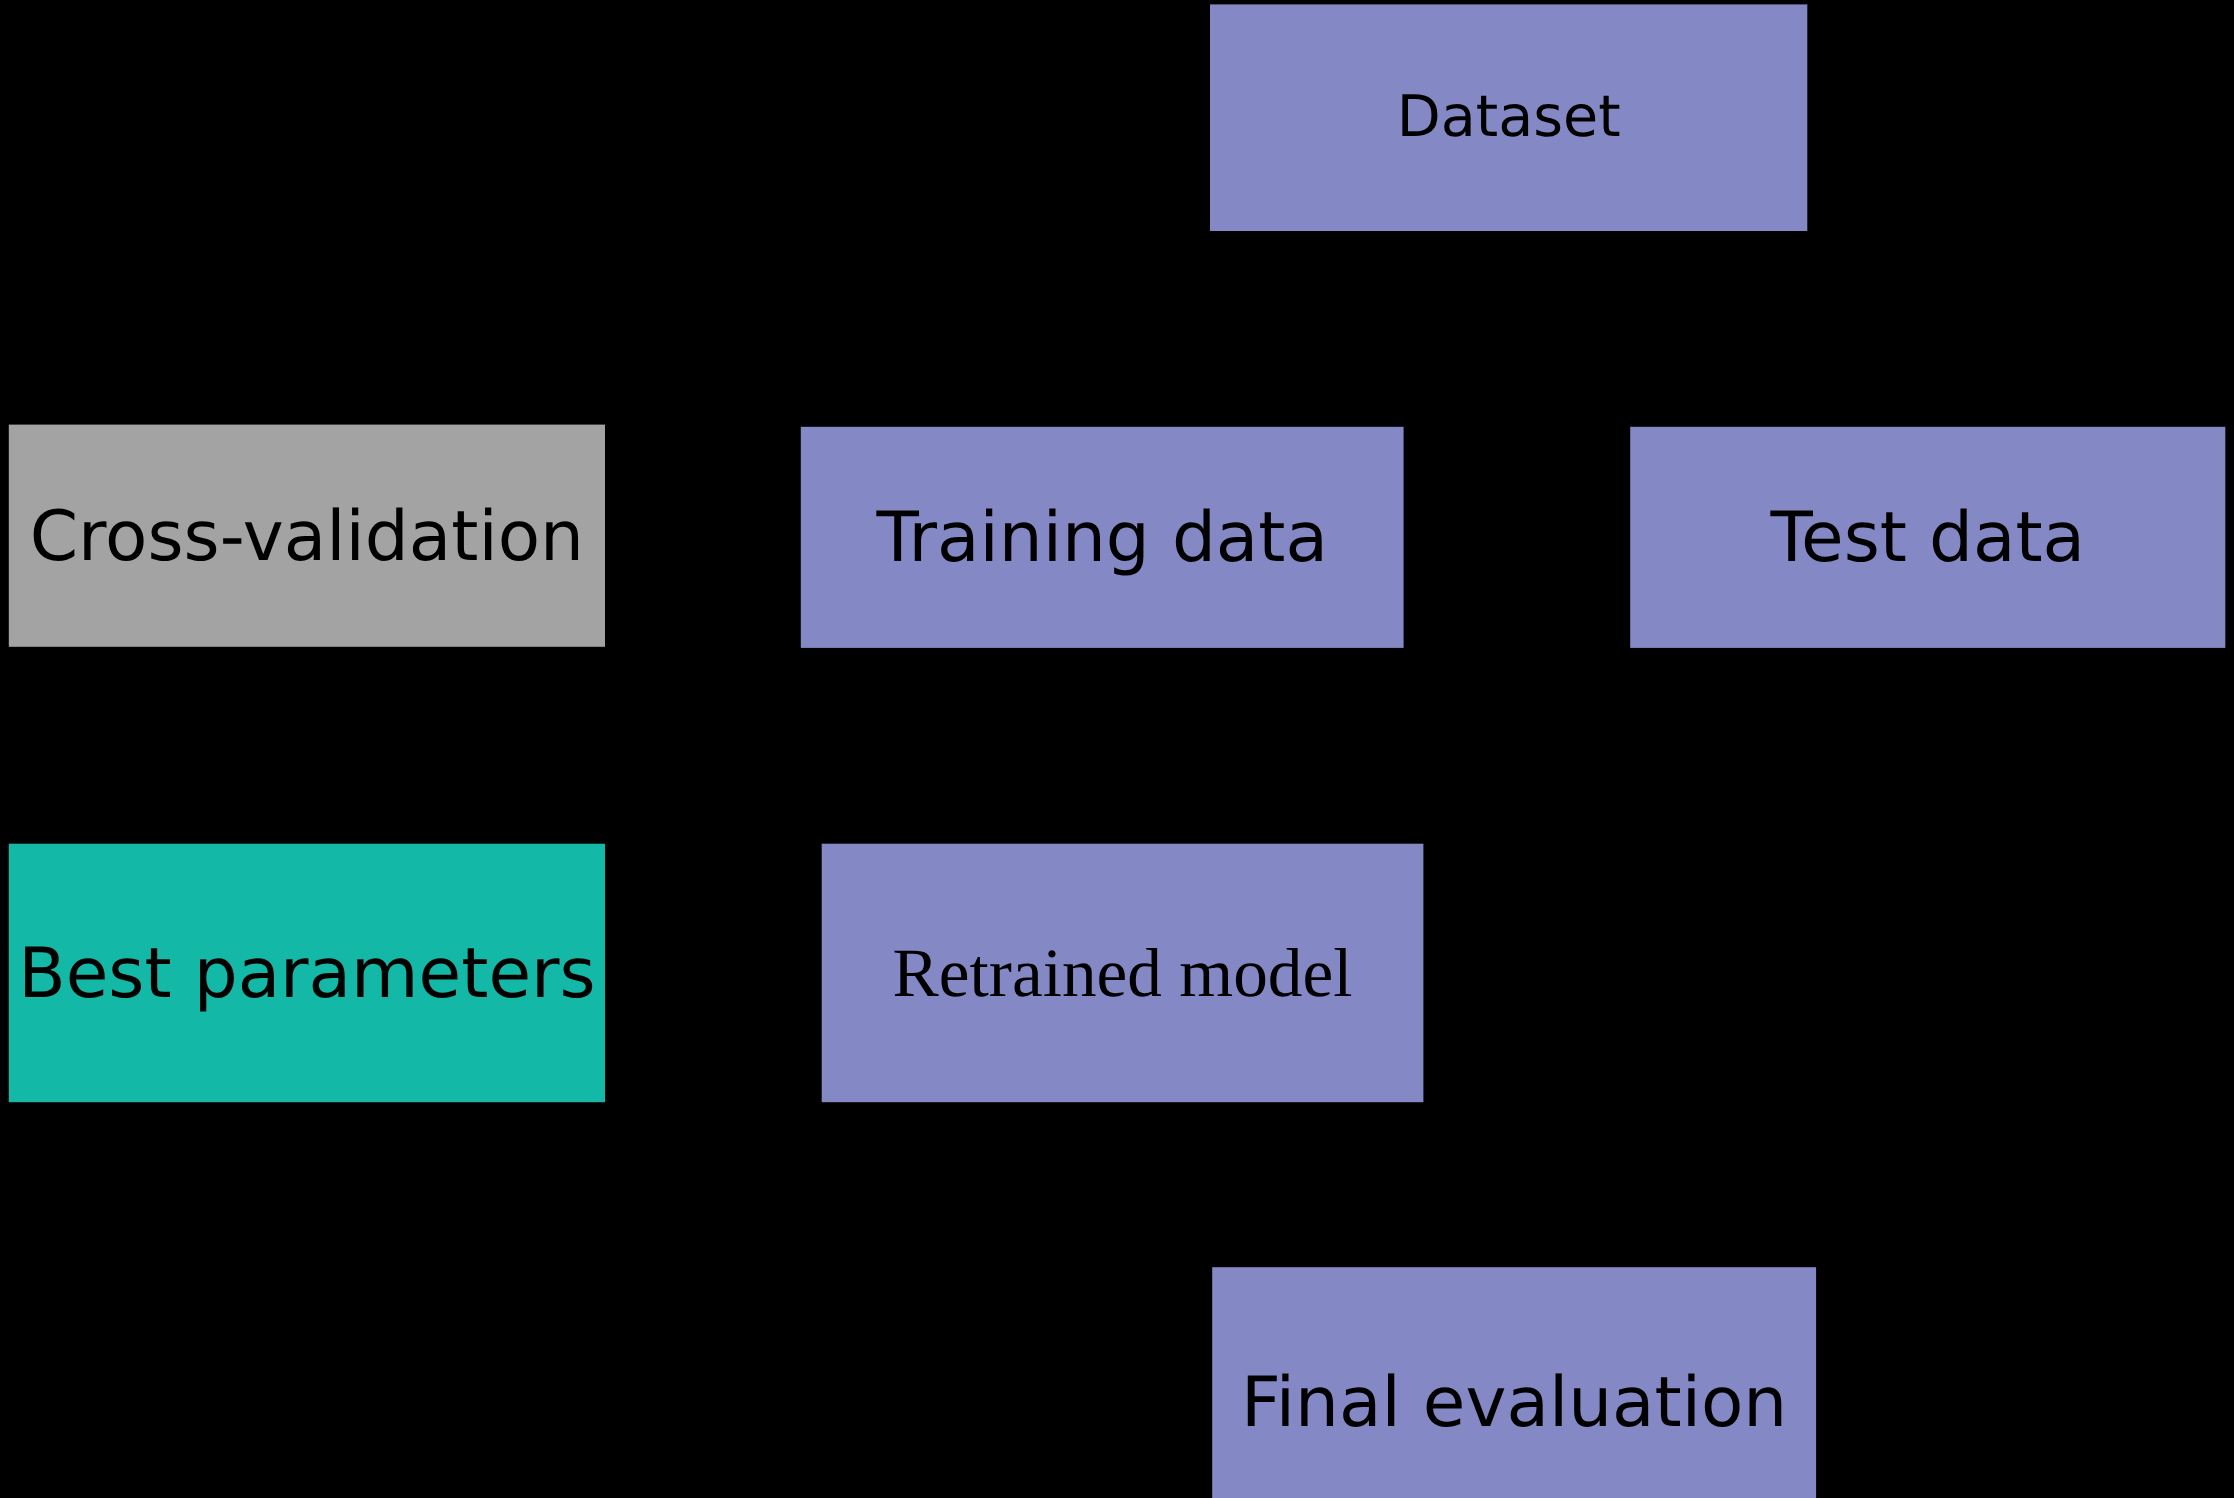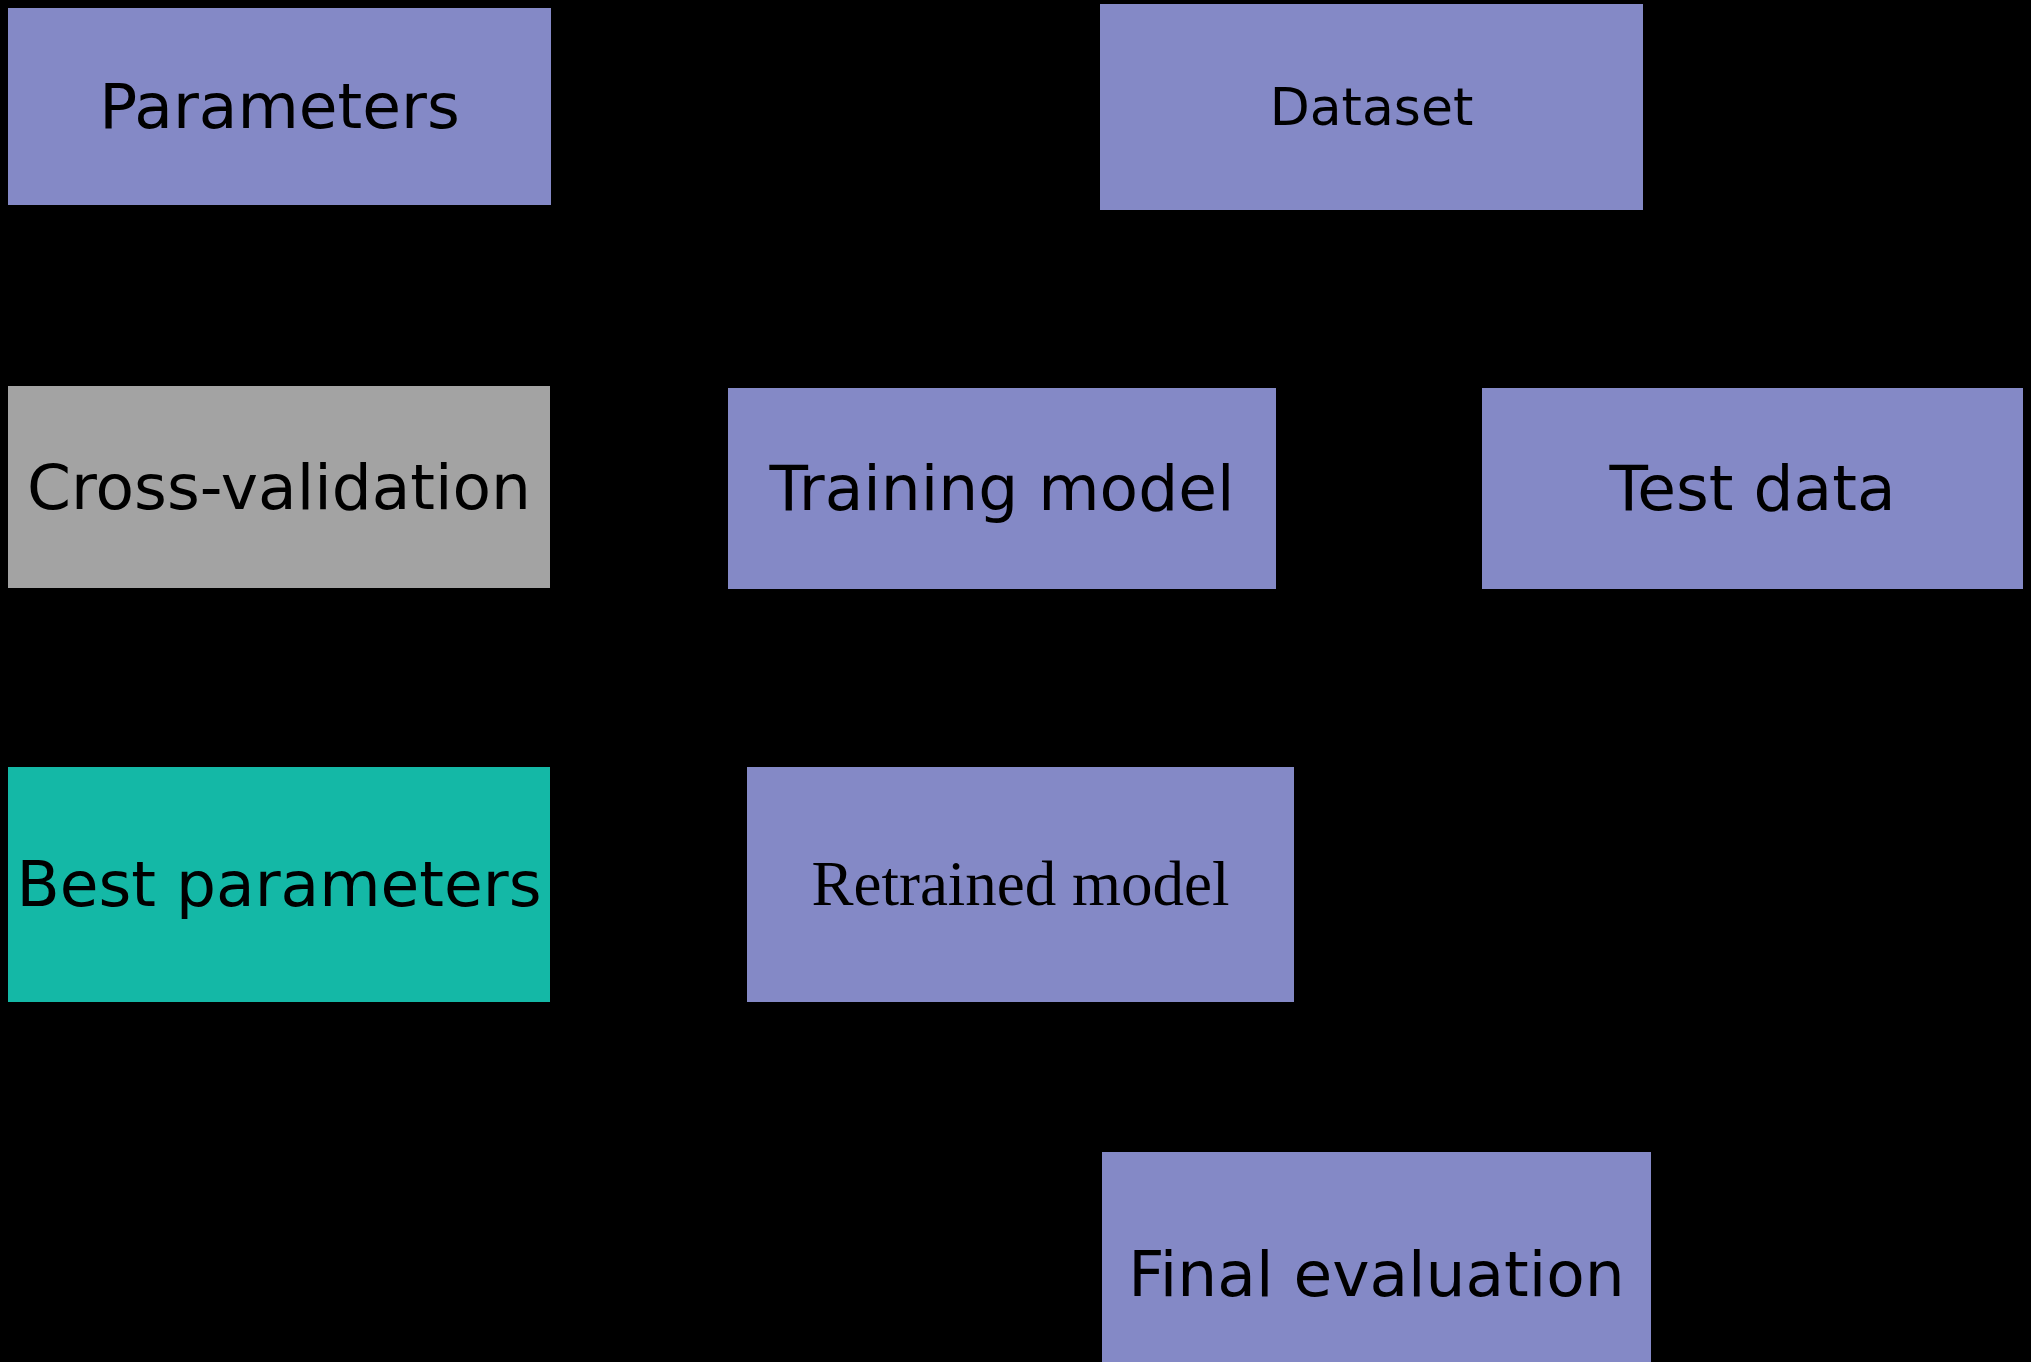--- a/index.html
+++ b/index.html
@@ -41,34 +41,31 @@
   #node-test-data        { left: 1482px; top: 388px;  width: 541px; height: 201px; font-size: 63px; }
   #node-best-parameters  { left: 8px;    top: 767px;  width: 542px; height: 235px; font-size: 63px; }
   #node-retrained-model  { left: 747px;  top: 767px;  width: 547px; height: 235px; font-size: 63px; }
   #node-final-evaluation { left: 1102px; top: 1152px; width: 549px; height: 245px; font-size: 63px; }
 </style>
 </head>
 <body>
 
 <div id="canvas">
 
-  <div class="node" id="node-parameters" style="background:#8489C6;">
-    <span class="node-label">Parameters</span>
-  </div>
 
   <div class="node" id="node-dataset" style="background:#8489C6;">
     <span class="node-label">Dataset</span>
   </div>
 
   <div class="node" id="node-cross-validation" style="background:#a3a3a3;">
     <span class="node-label">Cross-validation</span>
   </div>
 
   <div class="node" id="node-training-data" style="background:#8489C6;">
-    <span class="node-label">Training model</span>
+    <span class="node-label">Training data</span>
   </div>
 
   <div class="node" id="node-test-data" style="background:#8489C6;">
     <span class="node-label">Test data</span>
   </div>
 
   <div class="node" id="node-best-parameters" style="background:#14b8a6;">
     <span class="node-label">Best parameters</span>
   </div>
 

